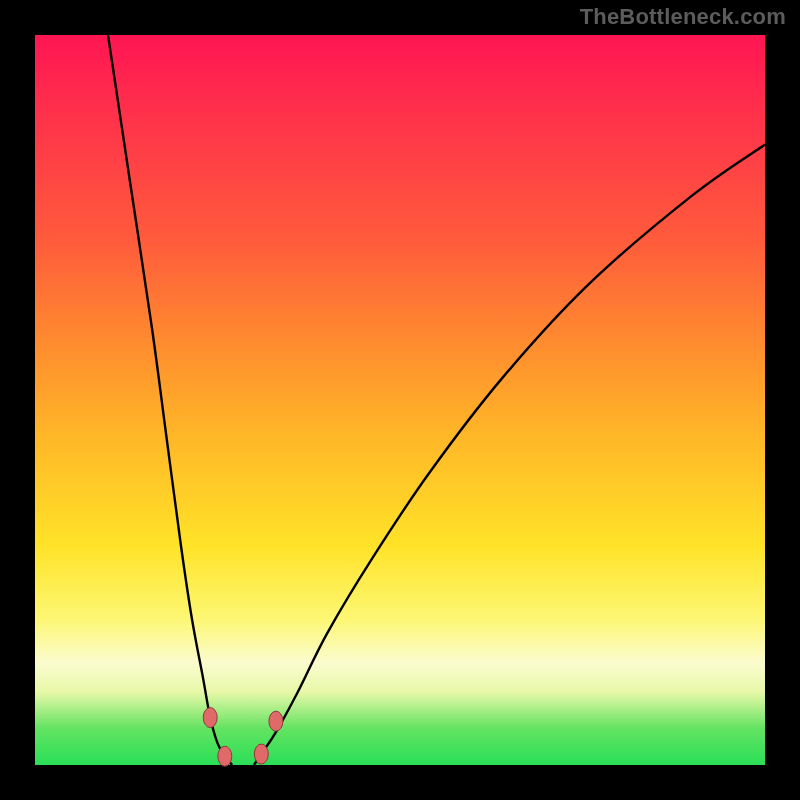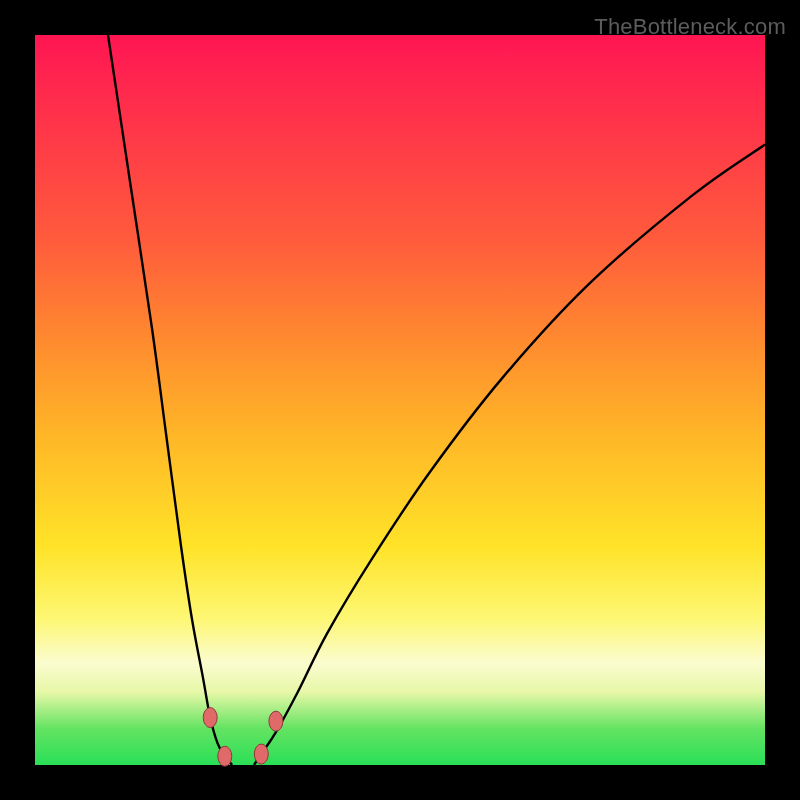--- a/index.html
+++ b/index.html
@@ -33,26 +33,26 @@
       #ffe328 70%,
       #fdf774 80%,
       #fbfccf 86%,
       #e7f8a7 90%,
       #64e362 95%,
       #2adf57 100%
     );
   }
   .watermark {
     position: absolute;
-    top: 14px;
+    top: 4px;
     right: 14px;
     color: #5c5c5c;
     font-size: 22px;
     letter-spacing: 0.2px;
-    font-weight: 400;
+    font-weight: 700;
     user-select: none;
   }
   svg.curve-layer {
     position: absolute;
     left: 0;
     top: 0;
     width: 730px;
     height: 730px;
     overflow: visible;
   }

